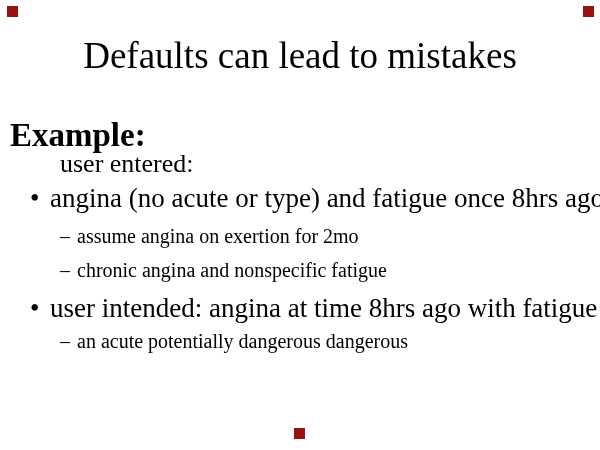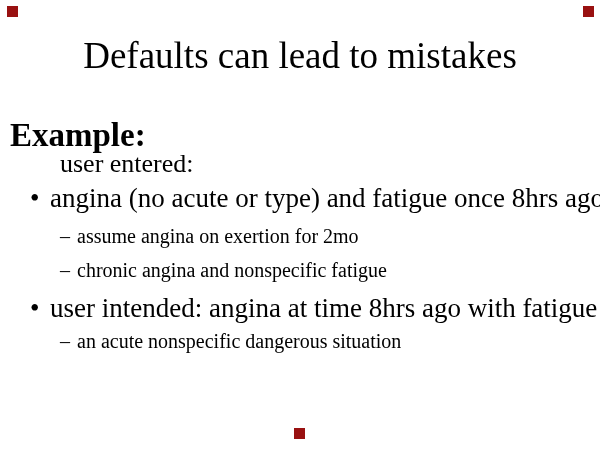--- a/index.html
+++ b/index.html
@@ -76,16 +76,16 @@
     <span class="btext">chronic angina and nonspecific fatigue</span>
   </div>
 
   <div class="bullet l1 b2">
     <span class="marker">•</span>
     <span class="btext">user intended: angina at time 8hrs ago with fatigue</span>
   </div>
 
   <div class="bullet l2 s3">
     <span class="marker">–</span>
-    <span class="btext">an acute nonspecific dangerous situation</span>
+    <span class="btext">an acute potentially dangerous dangerous</span>
   </div>
 
 </div>
 
 </body></html>

